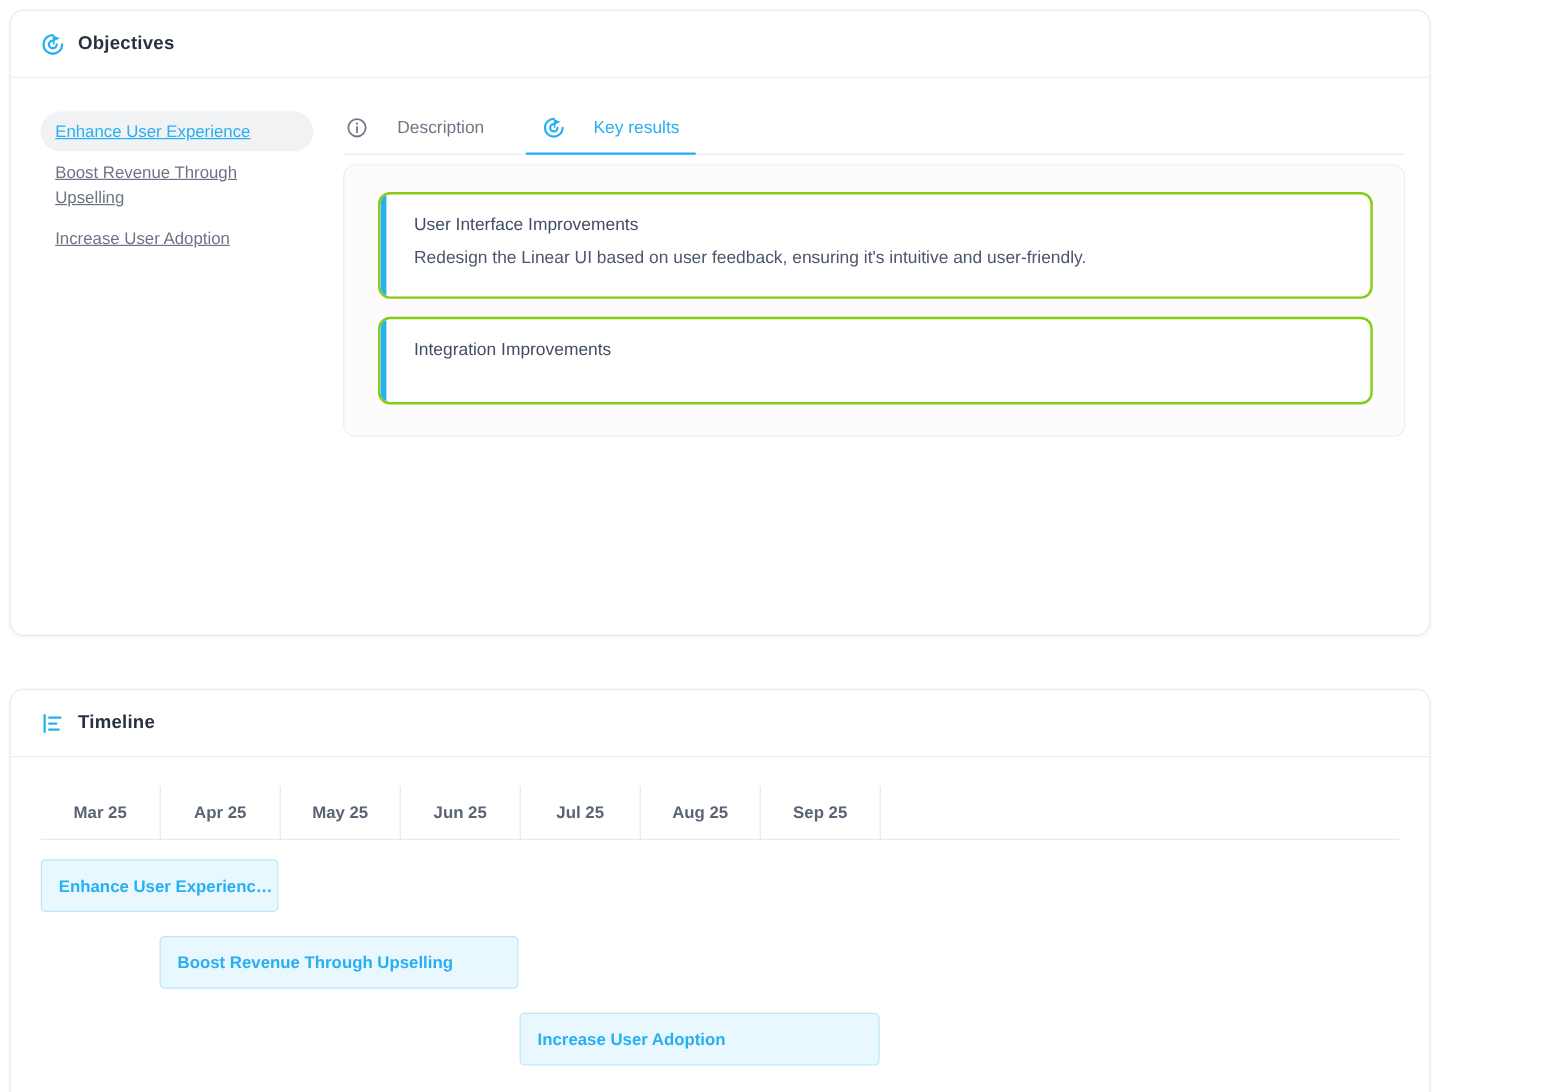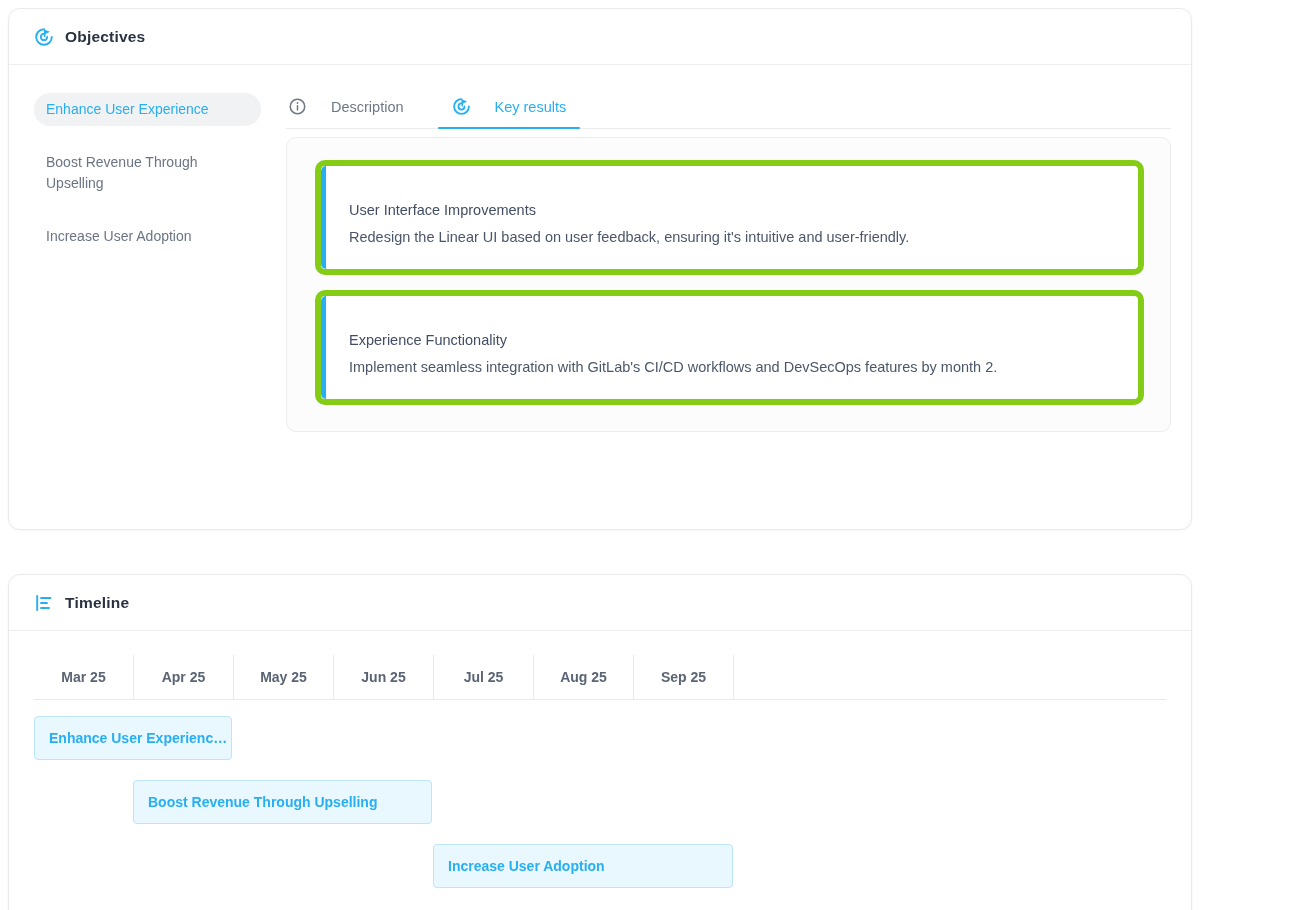--- a/index.html
+++ b/index.html
@@ -15,36 +15,36 @@
 
   .panel-header { height:56px; display:flex; align-items:center; gap:11px;
     padding:0 25px; border-bottom:1px solid #eceef1; }
   .panel-title { font-size:15.5px; font-weight:700; color:#2a3242; letter-spacing:.2px; }
   .hdr-icon { width:20px; height:20px; color:var(--accent); flex:0 0 auto; }
 
   
   .obj-body { display:flex; padding:28px 20px 0 25px; }
   .obj-sidebar { width:227px; flex:0 0 auto; }
   .side-item { font-size:14px; line-height:21px; color:#6c7484; padding:6px 12px;
-    border-radius:16px; margin-bottom:20px; cursor:pointer; }
+    border-radius:16px; margin-bottom:1px; cursor:pointer;text-decoration:underline; }
   .side-item.active { background:#f1f2f4; color:var(--accent); }
 
   .obj-content { flex:1; margin-left:25px; }
   .tabbar { display:flex; gap:44px; border-bottom:1px solid #e9ebee; }
   .tab { display:flex; align-items:center; gap:24px; font-size:14.5px; color:#6f7787;
     padding:4px 2px 12px; cursor:pointer; position:relative; }
   .tab .tab-icon { width:19px; height:19px; }
   .tab.active { color:var(--accent); }
   .tab.active::after { content:""; position:absolute; left:-12px; right:-12px;
     bottom:-1px; height:2px; background:var(--accent); border-radius:2px; }
 
   .kr-wrapper { margin-top:8px; background:#fcfcfd; border:1px solid #ededf0;
     border-radius:10px; padding:22px 26px 11px 28px; }
-  .kr-card { position:relative; background:#fff; border:6px solid #84cc16;
-    border-radius:10px; padding:36px 24px 24px 28px; margin-bottom:15px;
+  .kr-card { position:relative; background:#fff; border:2px solid #84cc16;
+    border-radius:10px; padding:18px 24px 24px 28px; margin-bottom:15px;
     overflow:hidden; cursor:pointer; }
   .kr-card::before { content:""; position:absolute; left:0; top:0; bottom:0;
     width:5px; background:var(--accent); border-radius:10px 0 0 10px; }
   .kr-title { font-size:14.5px; color:#424d63; margin-bottom:11px; }
   .kr-desc  { font-size:14.5px; color:#4c566b; }
 
   
   .tl-body { padding:24px 25px 0; }
   .months { display:flex; border-bottom:1px solid #e7eaee; }
   .month { width:100px; height:44px; display:flex; align-items:center;
@@ -98,22 +98,21 @@
           <span>Key results</span>
         </div>
       </div>
 
       <div class="kr-wrapper">
         <div class="kr-card">
           <div class="kr-title">User Interface Improvements</div>
           <div class="kr-desc">Redesign the Linear UI based on user feedback, ensuring it's intuitive and user-friendly.</div>
         </div>
         <div class="kr-card">
-          <div class="kr-title">Experience Functionality</div>
-          <div class="kr-desc">Implement seamless integration with GitLab's CI/CD workflows and DevSecOps features by month 2.</div>
+          <div class="kr-title">Integration Improvements</div>
         </div>
       </div>
     </div>
   </div>
 </section>
 
 <section class="panel panel-timeline">
   <div class="panel-header">
     <svg class="hdr-icon" viewBox="0 0 20 20" fill="none" stroke="currentColor" stroke-width="1.9" stroke-linecap="round">
       <line x1="3.2" y1="3" x2="3.2" y2="17"></line>

